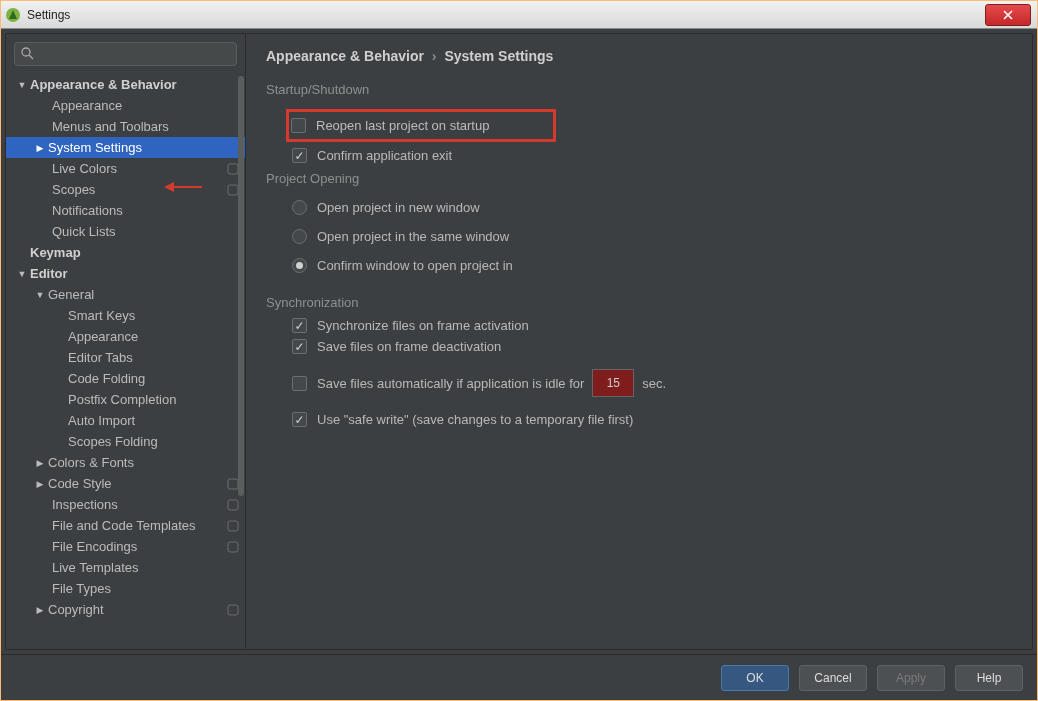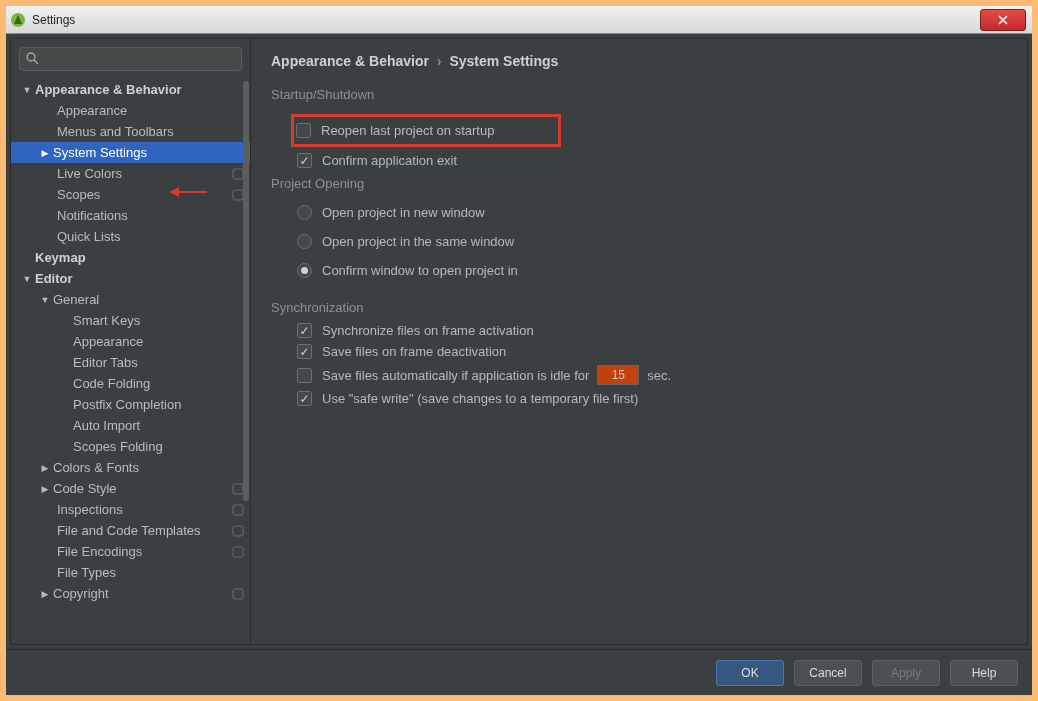--- a/index.html
+++ b/index.html
@@ -1,18 +1,18 @@
 <!DOCTYPE html>
 <html><head>
 <meta charset="utf-8">
 <style>
   * { margin: 0; padding: 0; box-sizing: border-box; font-family: "Segoe UI", Arial, sans-serif; }
   body { background: #555; width: 1038px; height: 701px; overflow: hidden; }
 
-  .window { width: 1038px; height: 701px; background: #3c3f41; border: 6px solid #fdba74; display: flex; flex-direction: column; }
+  .window { width: 1038px; height: 701px; background: #3c3f41; border: 1px solid #fdba74; display: flex; flex-direction: column; }
   .titlebar { height: 28px; background: linear-gradient(to bottom, #f1f1f1, #d9d9d9); border-bottom: 1px solid #8a8a8a; display: flex; align-items: center; padding: 0 4px; }
   .titlebar .title { font-size: 12px; color: #222; margin-left: 6px; flex: 1; }
   .titlebar .icon { width: 16px; height: 16px; display: flex; align-items: center; justify-content: center; }
   .close-btn { width: 46px; height: 22px; background: linear-gradient(to bottom, #e54b4b, #c62828); border: 1px solid #7a1f1f; border-radius: 3px; display: flex; align-items: center; justify-content: center; color: #fff; font-weight: bold; font-size: 11px; margin-right: 2px; }
 
   .content { flex: 1; display: flex; background: #3c3f41; border: 1px solid #2b2b2b; margin: 4px; border-radius: 2px; overflow: hidden; }
   .sidebar { width: 240px; background: #3c3f41; border-right: 1px solid #2b2b2b; display: flex; flex-direction: column; position: relative; }
   .search-wrap { padding: 8px; }
   .search { width: 100%; height: 24px; background: #45494a; border: 1px solid #5a5e60; border-radius: 4px; color: #bbb; font-size: 12px; padding: 0 8px 0 24px; }
   .search-wrap .mag { position: absolute; left: 14px; top: 12px; color: #aaa; }
@@ -37,21 +37,21 @@
   .breadcrumb .sep { color: #8a8a8a; margin: 0 4px; }
   .section-title { color: #8d9091; font-size: 13px; margin: 10px 0 8px 0; }
   .opt-row { display: flex; align-items: center; margin: 6px 0 6px 26px; color: #b8b8b8; }
   .opt-row.radio-row { margin: 14px 0 14px 26px; }
   .checkbox, .radio { width: 15px; height: 15px; margin-right: 10px; display: inline-flex; align-items: center; justify-content: center; flex-shrink: 0; }
   .checkbox { border: 1px solid #6b6f70; background: #43494a; border-radius: 2px; }
   .checkbox.checked::after { content: "✓"; color: #cfd1d1; font-size: 12px; line-height: 1; }
   .radio { border: 1px solid #6b6f70; background: #43494a; border-radius: 50%; }
   .radio.checked::after { content: ""; width: 7px; height: 7px; background: #cfd1d1; border-radius: 50%; }
   .highlight-box { border: 3px solid #d63a2f; padding: 6px 64px 6px 2px; display: inline-flex; align-items: center; margin-left: 20px; margin-top: 4px; }
-  .num-input { width: 42px; height: 20px; background: #c2410c; border: 1px solid #646464; color: #ccc; font-size: 12px; text-align: center; margin: 0 8px; }
+  .num-input { width: 42px; height: 28px; background: #7f1d1d; border: 1px solid #646464; color: #ccc; font-size: 12px; text-align: center; margin: 9px 8px; }
 
   .footer { height: 46px; border-top: 1px solid #2b2b2b; display: flex; align-items: center; justify-content: flex-end; padding: 0 14px; gap: 10px; background: #3c3f41; }
   .btn { min-width: 68px; height: 26px; background: #4c5052; border: 1px solid #5e6264; color: #ddd; font-size: 12px; border-radius: 3px; padding: 0 0; display: inline-flex; align-items: center; justify-content: center; }
   .btn.primary { background: #365880; border-color: #4a79ad; }
   .btn.disabled { color: #7a7a7a; }
 </style>
 </head>
 <body>
 
 <div class="window">
@@ -173,20 +173,23 @@
                 <rect x="1" y="1" width="10" height="10" rx="2" fill="none" stroke="#888"></rect>
               </svg></span>
           </div>
         <div class="tree-item l2">
             <span>File Encodings</span>
             <span class="badge"><svg width="12" height="12" viewBox="0 0 12 12">
                 <rect x="1" y="1" width="10" height="10" rx="2" fill="none" stroke="#888"></rect>
               </svg></span>
           </div>
         <div class="tree-item l2">
+            <span>Live Templates</span>
+          </div>
+        <div class="tree-item l2">
             <span>File Types</span>
           </div>
         <div class="tree-item l1">
             <span class="arrow">▶</span>
             <span>Copyright</span>
             <span class="badge"><svg width="12" height="12" viewBox="0 0 12 12">
                 <rect x="1" y="1" width="10" height="10" rx="2" fill="none" stroke="#888"></rect>
               </svg></span>
           </div>
 

